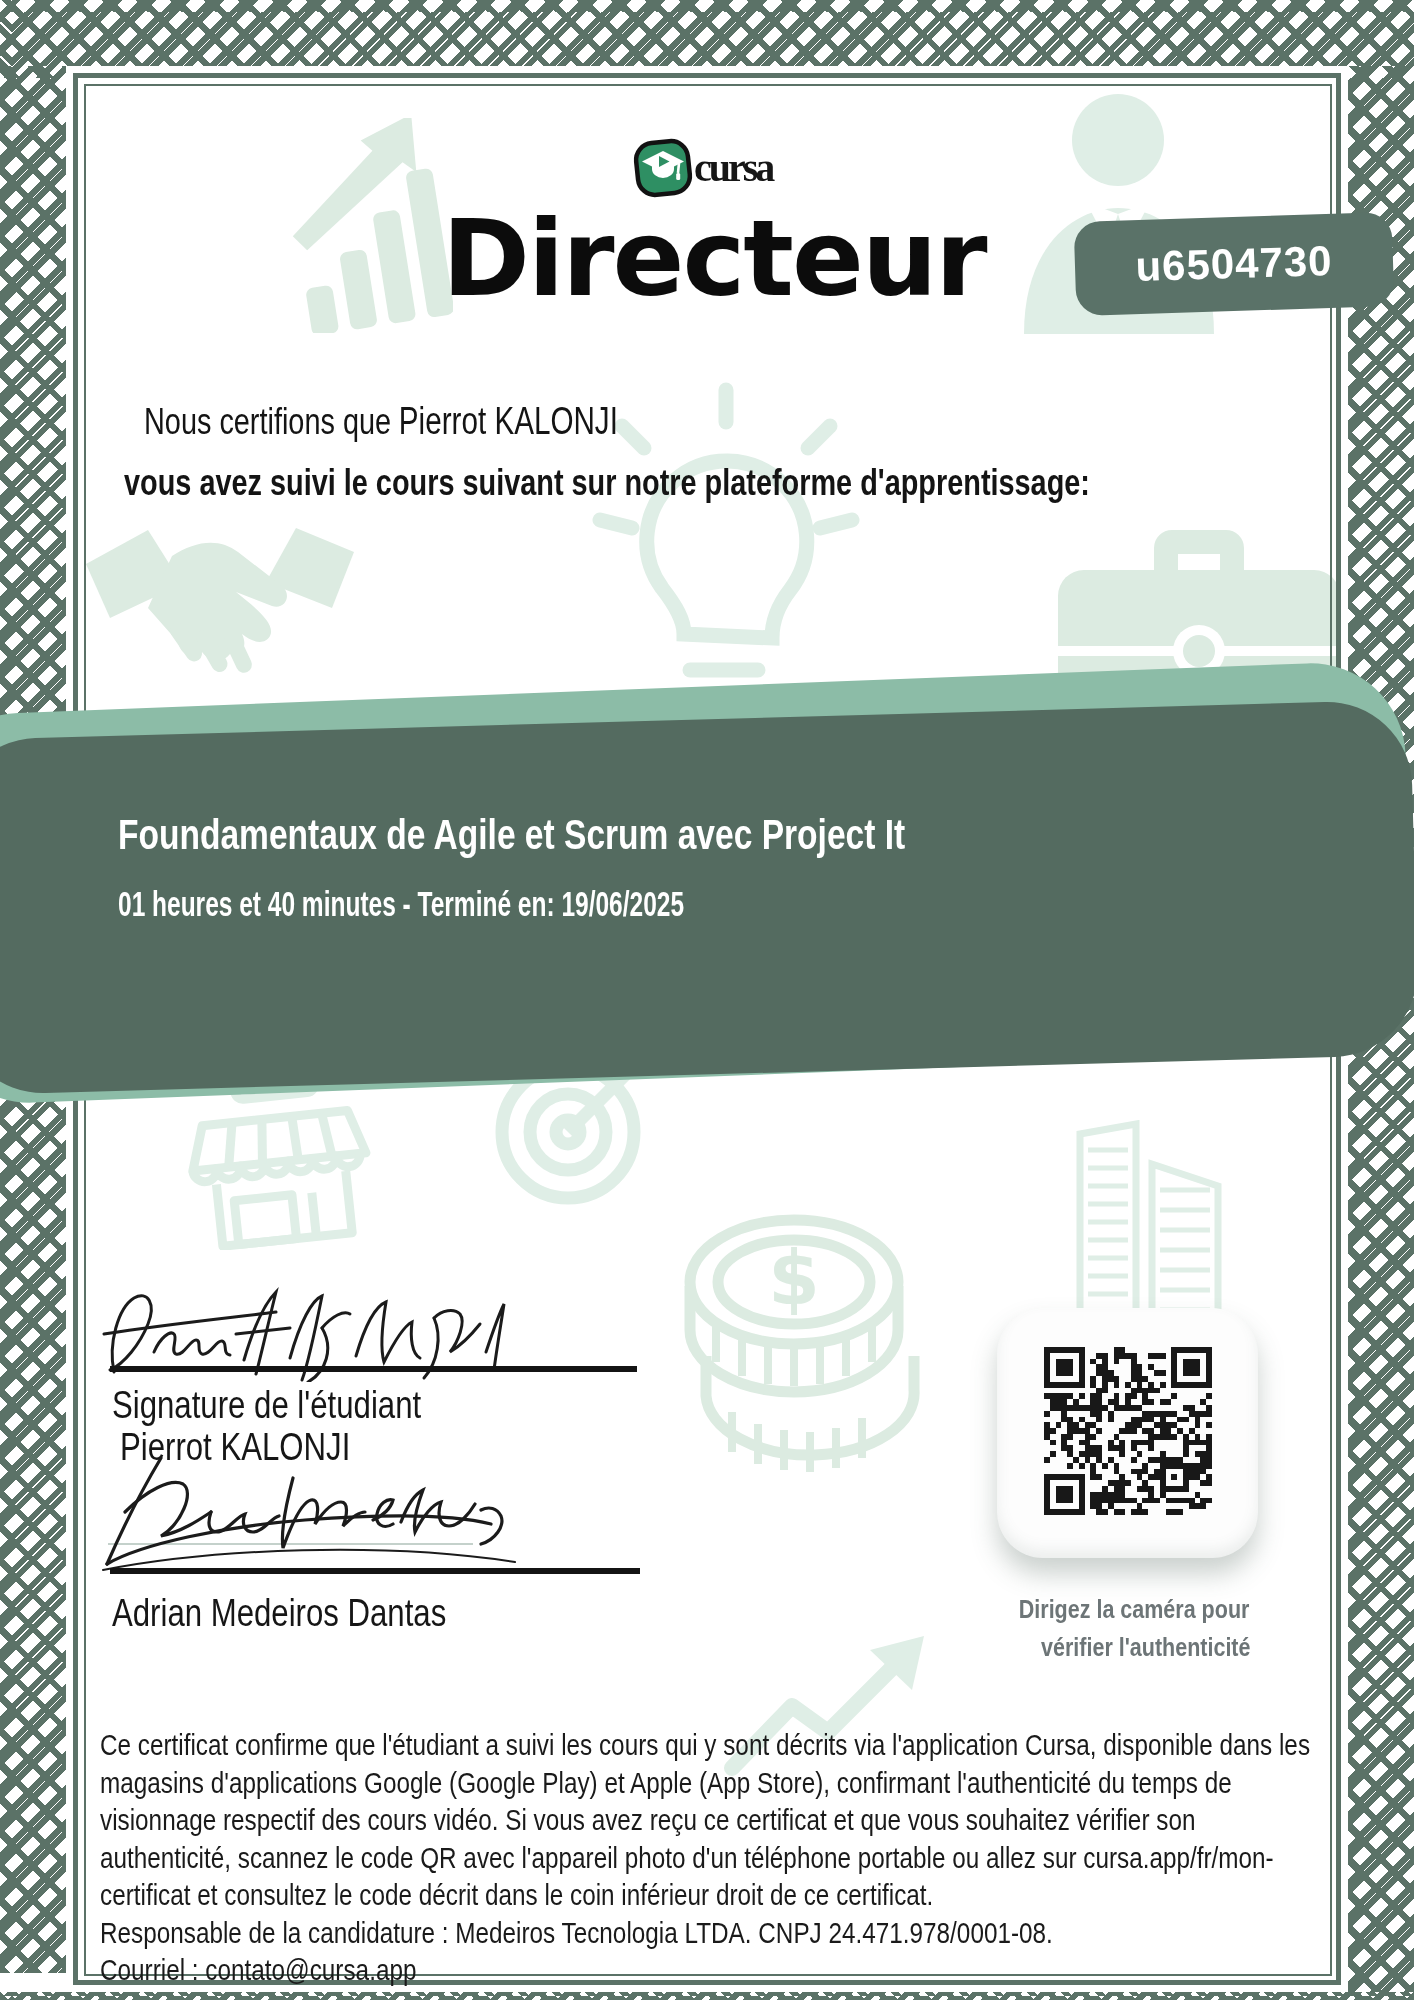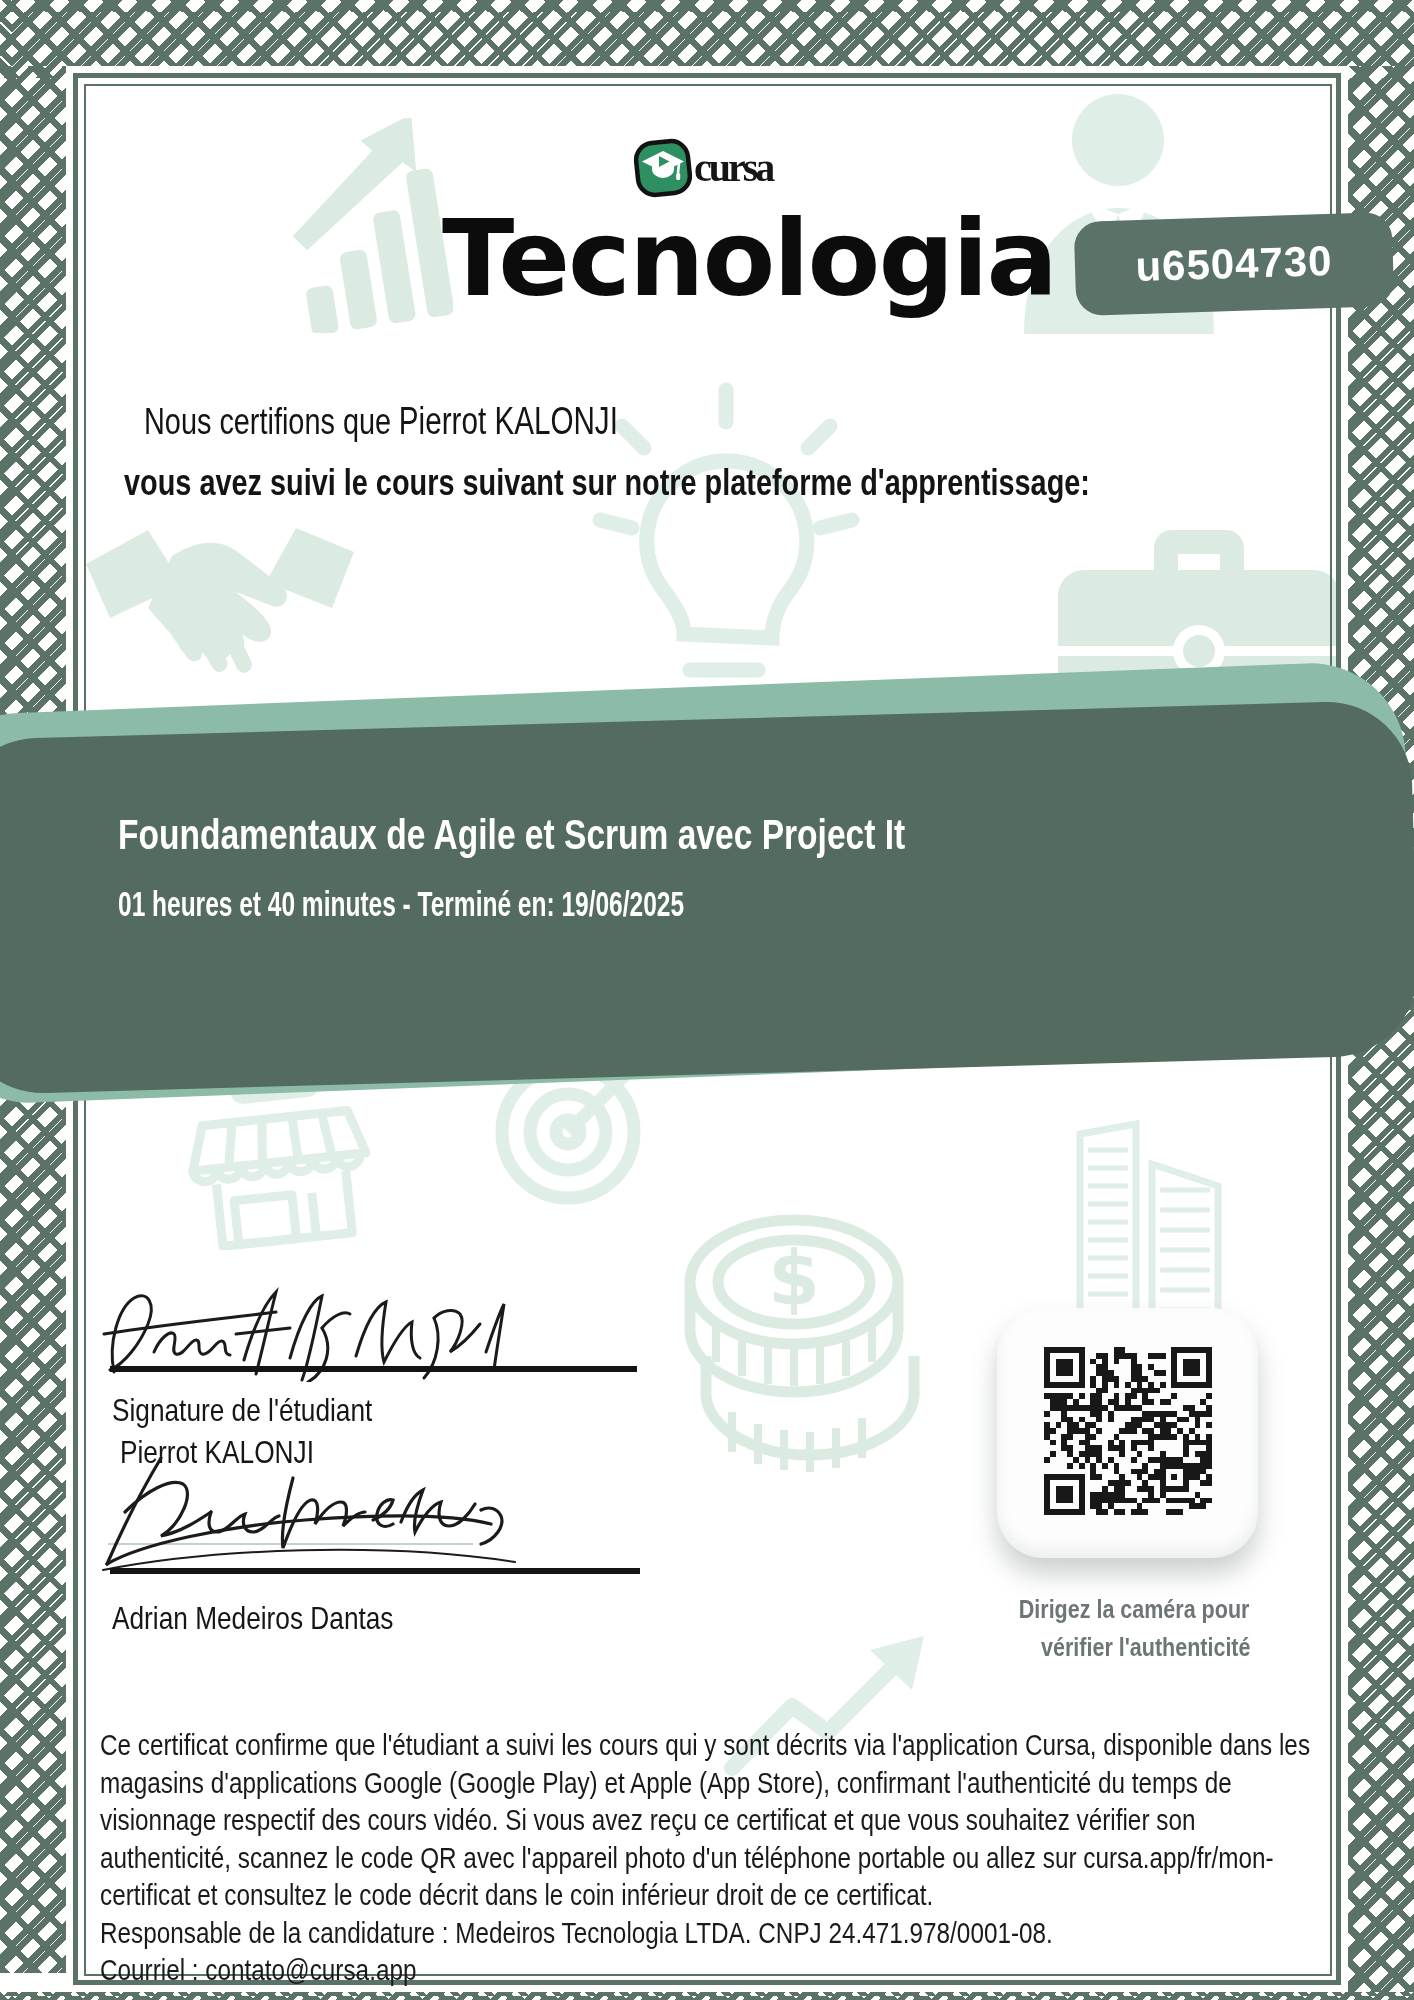--- a/index.html
+++ b/index.html
@@ -45,21 +45,21 @@
   .banner-light{left:-70px;top:688px;width:1480px;height:390px;background:#8cbca7;
                 border-radius:95px;transform:rotate(-2.2deg);z-index:7;}
   .banner-dark{left:-45px;top:720px;width:1460px;height:355px;background:#546b60;
                border-radius:85px;transform:rotate(-1.6deg);z-index:8;}
   .course-title{left:118px;top:810px;color:#fff;font-size:43px;font-weight:bold;z-index:9;text-align:center;}
   .course-meta{left:118px;top:884px;color:#fff;font-size:35px;font-weight:bold;z-index:9;}
   .course-meta .cond{transform:scaleX(.70);}
 
   
   .sigline{height:6px;background:#141414;z-index:6;}
-  .siglabel{font-size:32px;color:#161616;z-index:6;margin-top:8px;}
+  .siglabel{font-size:38px;color:#161616;z-index:6;}
   .sig-svg{z-index:6;}
   .faintline{left:108px;top:1543px;width:365px;height:2px;background:#9db3a8;opacity:.6;z-index:6;}
 
   
   .qr-card{left:997px;top:1308px;width:261px;height:250px;background:#fdfdfd;border-radius:46px;
            box-shadow:0 16px 26px rgba(70,90,80,.28), inset 0 -8px 14px rgba(90,110,100,.10);
            z-index:6;display:flex;align-items:center;justify-content:center;}
   .qr-caption{left:988px;top:1590px;width:280px;text-align:right;color:#6d7577;font-weight:bold;
               font-size:25px;line-height:38px;z-index:6;}
   .qr-caption .cond{transform:scaleX(.86);transform-origin:50% 0;}
@@ -210,21 +210,21 @@
   <svg class="abs" style="left:632px;top:137px;z-index:6;" width="62" height="62" viewBox="0 0 62 62">
     <rect x="5" y="5" width="52" height="52" rx="17" fill="#2e8f63" stroke="#121212" stroke-width="4.5" transform="rotate(-6 31 31)"></rect>
     <polygon points="31,14 52,24.5 31,35 10,24.5" fill="#ffffff"></polygon>
     <path d="M20,28 v4 a11,9 0 0 0 22,0 v-4 a22,10 0 0 1 -22,0 Z" fill="#ffffff"></path>
     <polygon points="27,19 37.5,24.5 27,30" fill="#2e8f63"></polygon>
     <line x1="47" y1="26" x2="46" y2="36" stroke="#ffffff" stroke-width="2.6"></line>
     <rect x="44.2" y="36" width="4" height="7" rx="1.5" fill="#ffffff"></rect>
   </svg>
   <div class="abs brand-word">cursa</div>
 
-  <div class="abs big-title">Tecnologia</div>
+  <div class="abs big-title">Directeur</div>
 
   <div class="abs badge">
     <span>u6504730</span>
   </div>
 
   <div class="abs intro1">
     <span class="cond"><span>Nous certifions que</span><span class="nm">Pierrot KALONJI</span></span>
   </div>
   <div class="abs intro2">
     <span class="cond">vous avez suivi le cours suivant sur notre plateforme d'apprentissage:</span>

